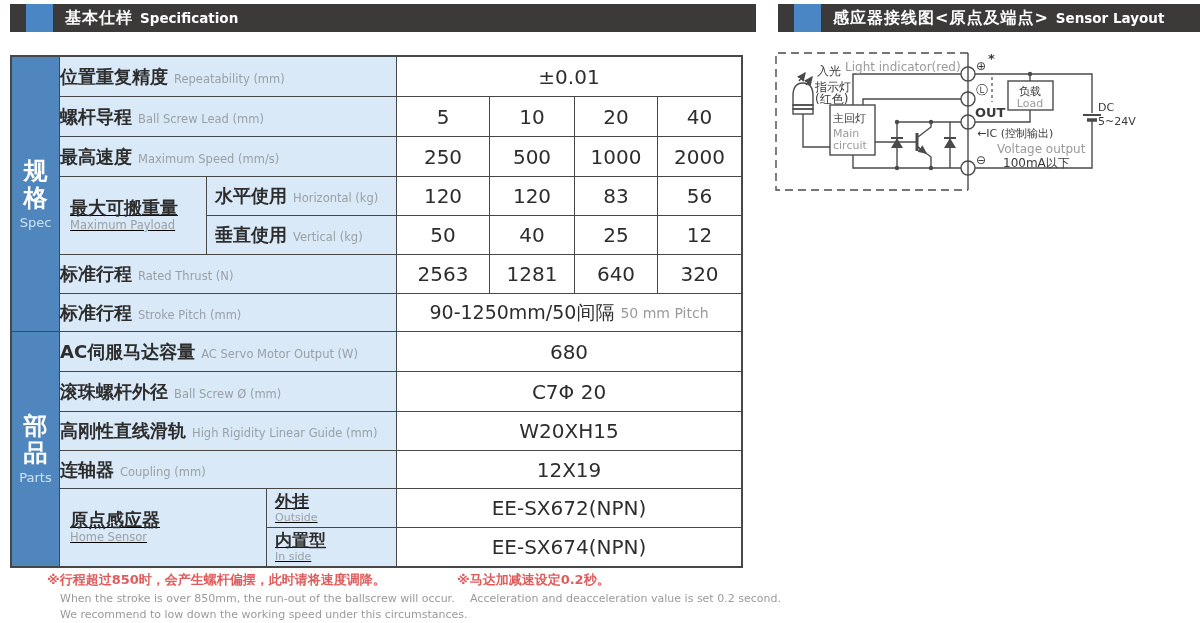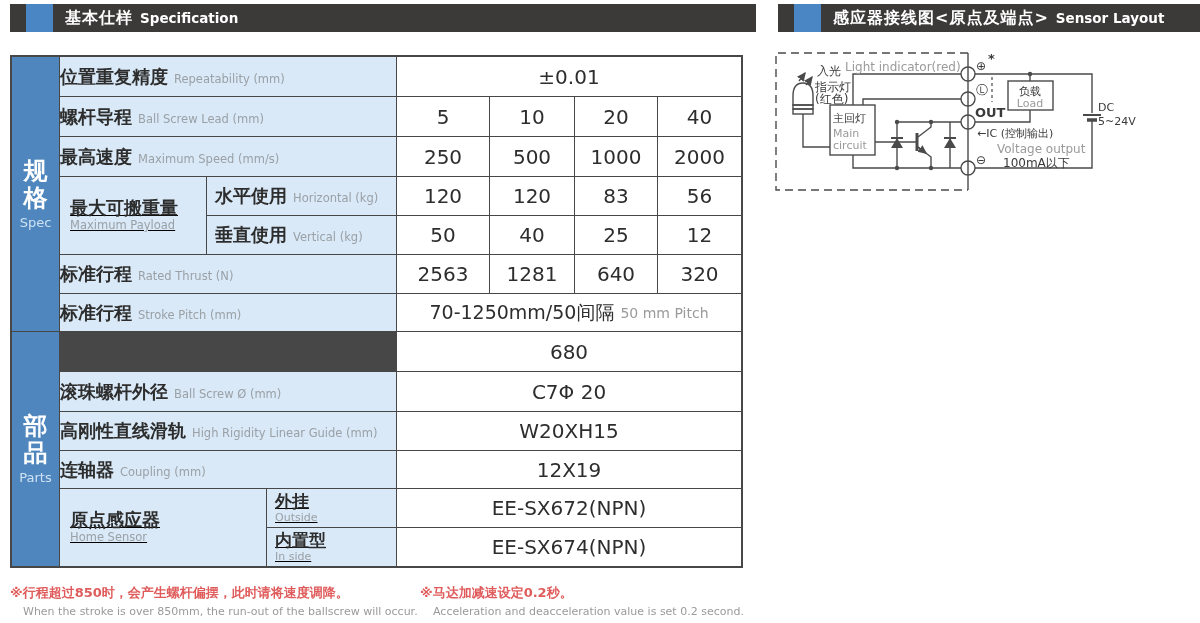--- a/index.html
+++ b/index.html
@@ -32,21 +32,21 @@
   .stack{background:#d9e9f7;display:flex;flex-direction:column;justify-content:center;align-items:flex-start;padding-left:10px;text-decoration:underline;}
   .stack .zh-l{line-height:1.15;}
   .stack .en-l{margin-left:0;line-height:1.2;}
   .stack.small{padding-left:8px;}
   .stack.small .zh-l{font-size:17px;}
   .stack.small .en-l{font-size:11px;}
   .sechead{background:#4e86bd;display:flex;flex-direction:column;justify-content:center;align-items:center;color:#fff;}
   .sechead .ch{font-size:24px;font-weight:bold;line-height:1.12;}
   .sechead .en{font-size:13px;color:#cfe2f4;margin-top:3px;}
   
-  .note{position:absolute;top:584px;}
+  .note{position:absolute;top:571px;margin-left:37px;}
   #note-1{left:10px;}
   #note-2{left:420px;}
   .note .red{color:#e05c5c;font-size:13px;font-weight:bold;white-space:nowrap;}
   .note .gray{color:#9a9a9a;font-size:11px;margin:3px 0 0 13px;white-space:nowrap;}
   
   #diagram{position:absolute;left:775px;top:50px;}
   .ln{stroke:#4a4a4a;fill:none;stroke-width:1.4;}
   .dash{stroke-dasharray:8 5;}
   .dash2{stroke-dasharray:3 3;stroke-width:1.2;}
   .t{fill:#3a3a3a;font-size:12px;font-family:"DejaVu Sans","Liberation Sans",sans-serif;}
@@ -147,24 +147,30 @@
   <div class="cell val" style="grid-column:7;grid-row:6;">640</div>
   <div class="cell val" style="grid-column:8;grid-row:6;">320</div>
 
   <div class="cell label" style="grid-column:2/5;grid-row:7;">
     <div class="inner">
         <span class="zh-l">标准行程</span>
         <span class="en-l">Stroke Pitch (mm)</span>
       </div>
   </div>
   <div class="cell val" style="grid-column:5/9;grid-row:7;font-size:19px;">
-    <span>70-1250mm/50间隔</span>
+    <span>90-1250mm/50间隔</span>
       <span class="sub">50 mm Pitch</span>
   </div>
 
+  <div class="cell label" style="grid-column:2/5;grid-row:8;">
+    <div class="inner">
+        <span class="zh-l">AC伺服马达容量</span>
+        <span class="en-l">AC Servo Motor Output (W)</span>
+      </div>
+  </div>
   <div class="cell val" style="grid-column:5/9;grid-row:8;">680</div>
 
   <div class="cell label" style="grid-column:2/5;grid-row:9;">
     <div class="inner">
         <span class="zh-l">滚珠螺杆外径</span>
         <span class="en-l">Ball Screw Ø (mm)</span>
       </div>
   </div>
   <div class="cell val" style="grid-column:5/9;grid-row:9;">C7Φ 20</div>
 
@@ -286,17 +292,18 @@
   <text class="t" x="201" y="114">⊖</text>
   <text class="t ts" x="255" y="45" text-anchor="middle">负载</text>
   <text class="t ts tg" x="255" y="57" text-anchor="middle">Load</text>
   <text class="t ts" x="323" y="61">DC</text>
   <text class="t ts" x="323" y="75">5~24V</text>
 </svg>
 
 <div class="note" id="note-1">
   <div class="red">※行程超过850时，会产生螺杆偏摆，此时请将速度调降。</div>
   <div class="gray">When the stroke is over 850mm, the run-out of the ballscrew will occur.</div>
+  <div class="gray">We recommend to low down the working speed under this circumstances.</div>
 </div>
 <div class="note" id="note-2">
   <div class="red">※马达加减速设定0.2秒。</div>
   <div class="gray">Acceleration and deacceleration value is set 0.2 second.</div>
 </div>
 
 </body></html>

